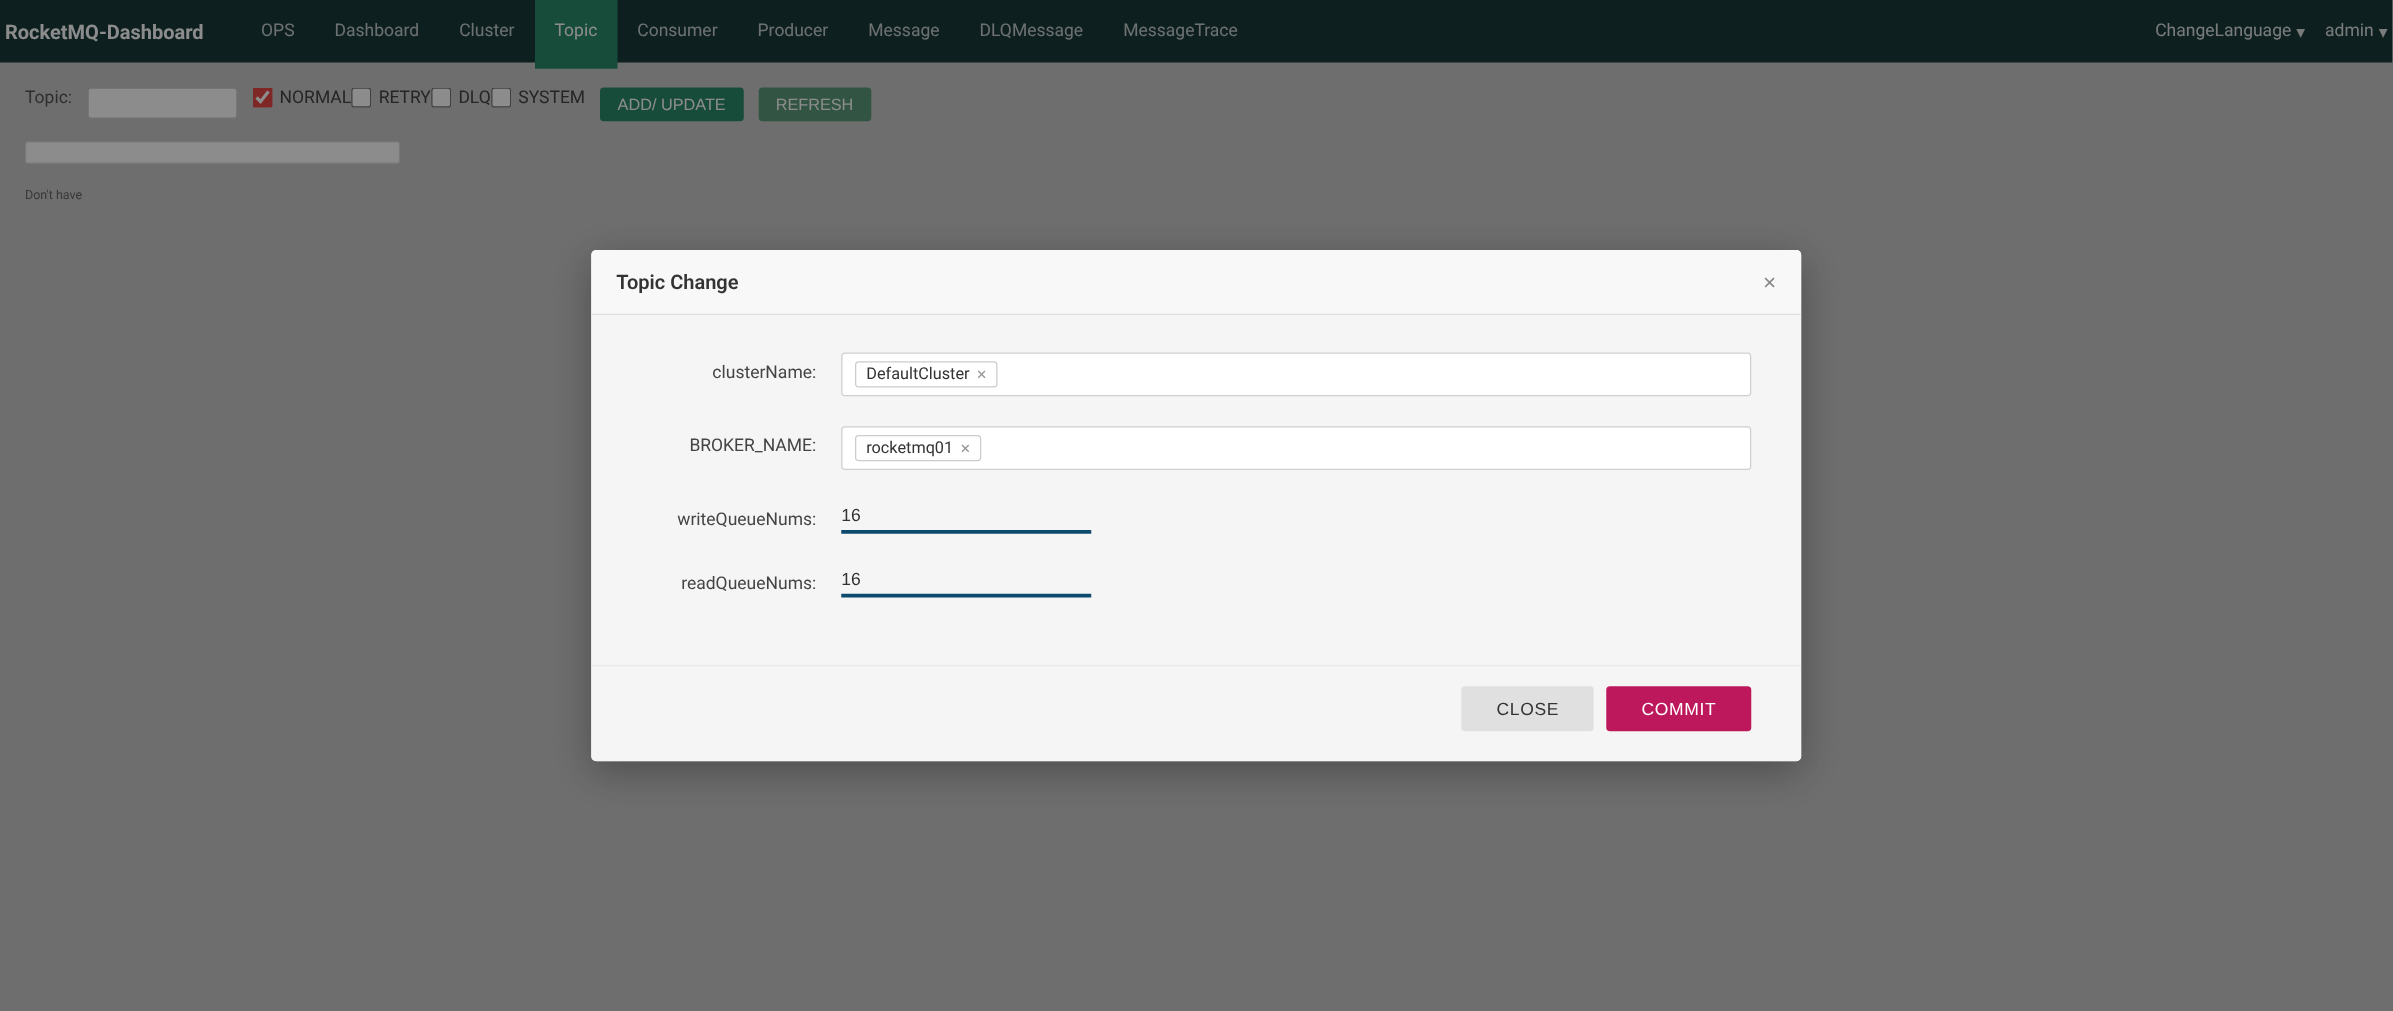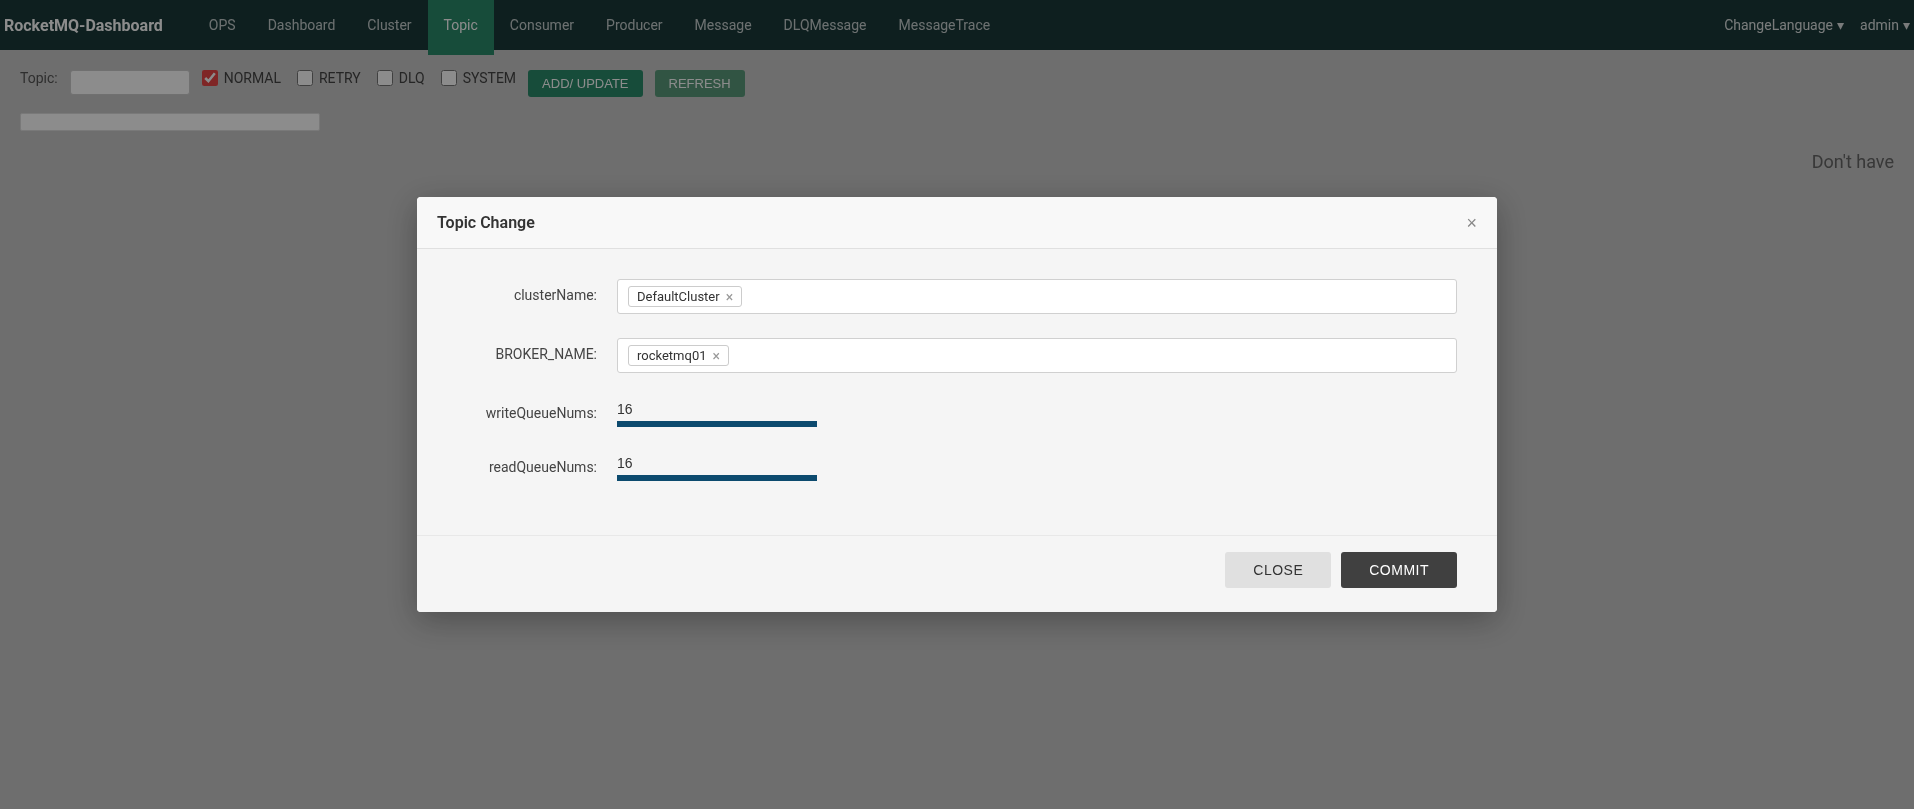--- a/index.html
+++ b/index.html
@@ -66,21 +66,21 @@
     
     .filter-bar {
       display: flex;
       align-items: flex-start;
       margin-bottom: 16px;
       gap: 12px;
       flex-wrap: wrap;
     }
     .filter-label { color: #555; font-size: 14px; }
     .filter-input { border: 1px solid #ccc; padding: 4px 8px; border-radius: 3px; width: 120px; }
-    .checkbox-group { display: flex; align-items: center; gap: 16px; }
+    .checkbox-group { display: flex; align-items: center; }
     .checkbox-item { display: flex; align-items: center; gap: 6px; font-size: 14px; color: #444; cursor: pointer; }
     .checkbox-item input[type=checkbox] { width: 16px; height: 16px; cursor: pointer; }
     .checkbox-item input[type=checkbox].checked-red {
       accent-color: #e84646;
     }
     .btn-add-update {
       background: #2a8a6a;
       color: #fff;
       border: none;
       padding: 6px 14px;
@@ -104,40 +104,39 @@
       border: 1px solid #ddd;
       padding: 8px 12px;
       margin-bottom: 12px;
       border-radius: 2px;
       width: 300px;
     }
 
     
     .dont-have {
       color: #666;
-      font-size: 18px;
+      font-size: 10px;
       padding: 8px 0;
-      text-align: right;
     }
 
     
     .overlay {
       position: fixed;
       top: 0; left: 0; right: 0; bottom: 0;
       background: rgba(0,0,0,0.45);
       display: flex;
       align-items: center;
       justify-content: center;
       z-index: 1000;
     }
 
     
     .modal {
       background: #fff;
-      width: 1080px;
+      width: 968px;
       max-width: 95vw;
       border-radius: 4px;
       box-shadow: 0 8px 32px rgba(0,0,0,0.3);
       overflow: hidden;
     }
     .modal-header {
       background: #f8f8f8;
       padding: 16px 20px;
       display: flex;
       align-items: center;
@@ -235,21 +234,21 @@
     }
     .topic-name-hint {
       color: #e44;
       font-size: 13px;
       margin-left: 12px;
     }
     .topic-name-hint span.green { color: #2a8; }
 
     .number-input {
       border: none;
-      border-bottom: 6px solid #0c4a6e;
+      border-bottom: 3px solid #0c4a6e;
       outline: none;
       font-size: 14px;
       padding: 4px 0;
       width: 200px;
       background: transparent;
       color: #333;
     }
 
     
     .btn-close-modal {
@@ -257,21 +256,21 @@
       color: #333;
       border: none;
       padding: 10px 28px;
       border-radius: 3px;
       cursor: pointer;
       font-size: 14px;
       font-weight: 500;
       letter-spacing: 0.5px;
     }
     .btn-commit {
-      background: #404040;
+      background: #be185d;
       color: #fff;
       border: none;
       padding: 10px 28px;
       border-radius: 3px;
       cursor: pointer;
       font-size: 14px;
       font-weight: 500;
       letter-spacing: 0.5px;
     }
   </style>

